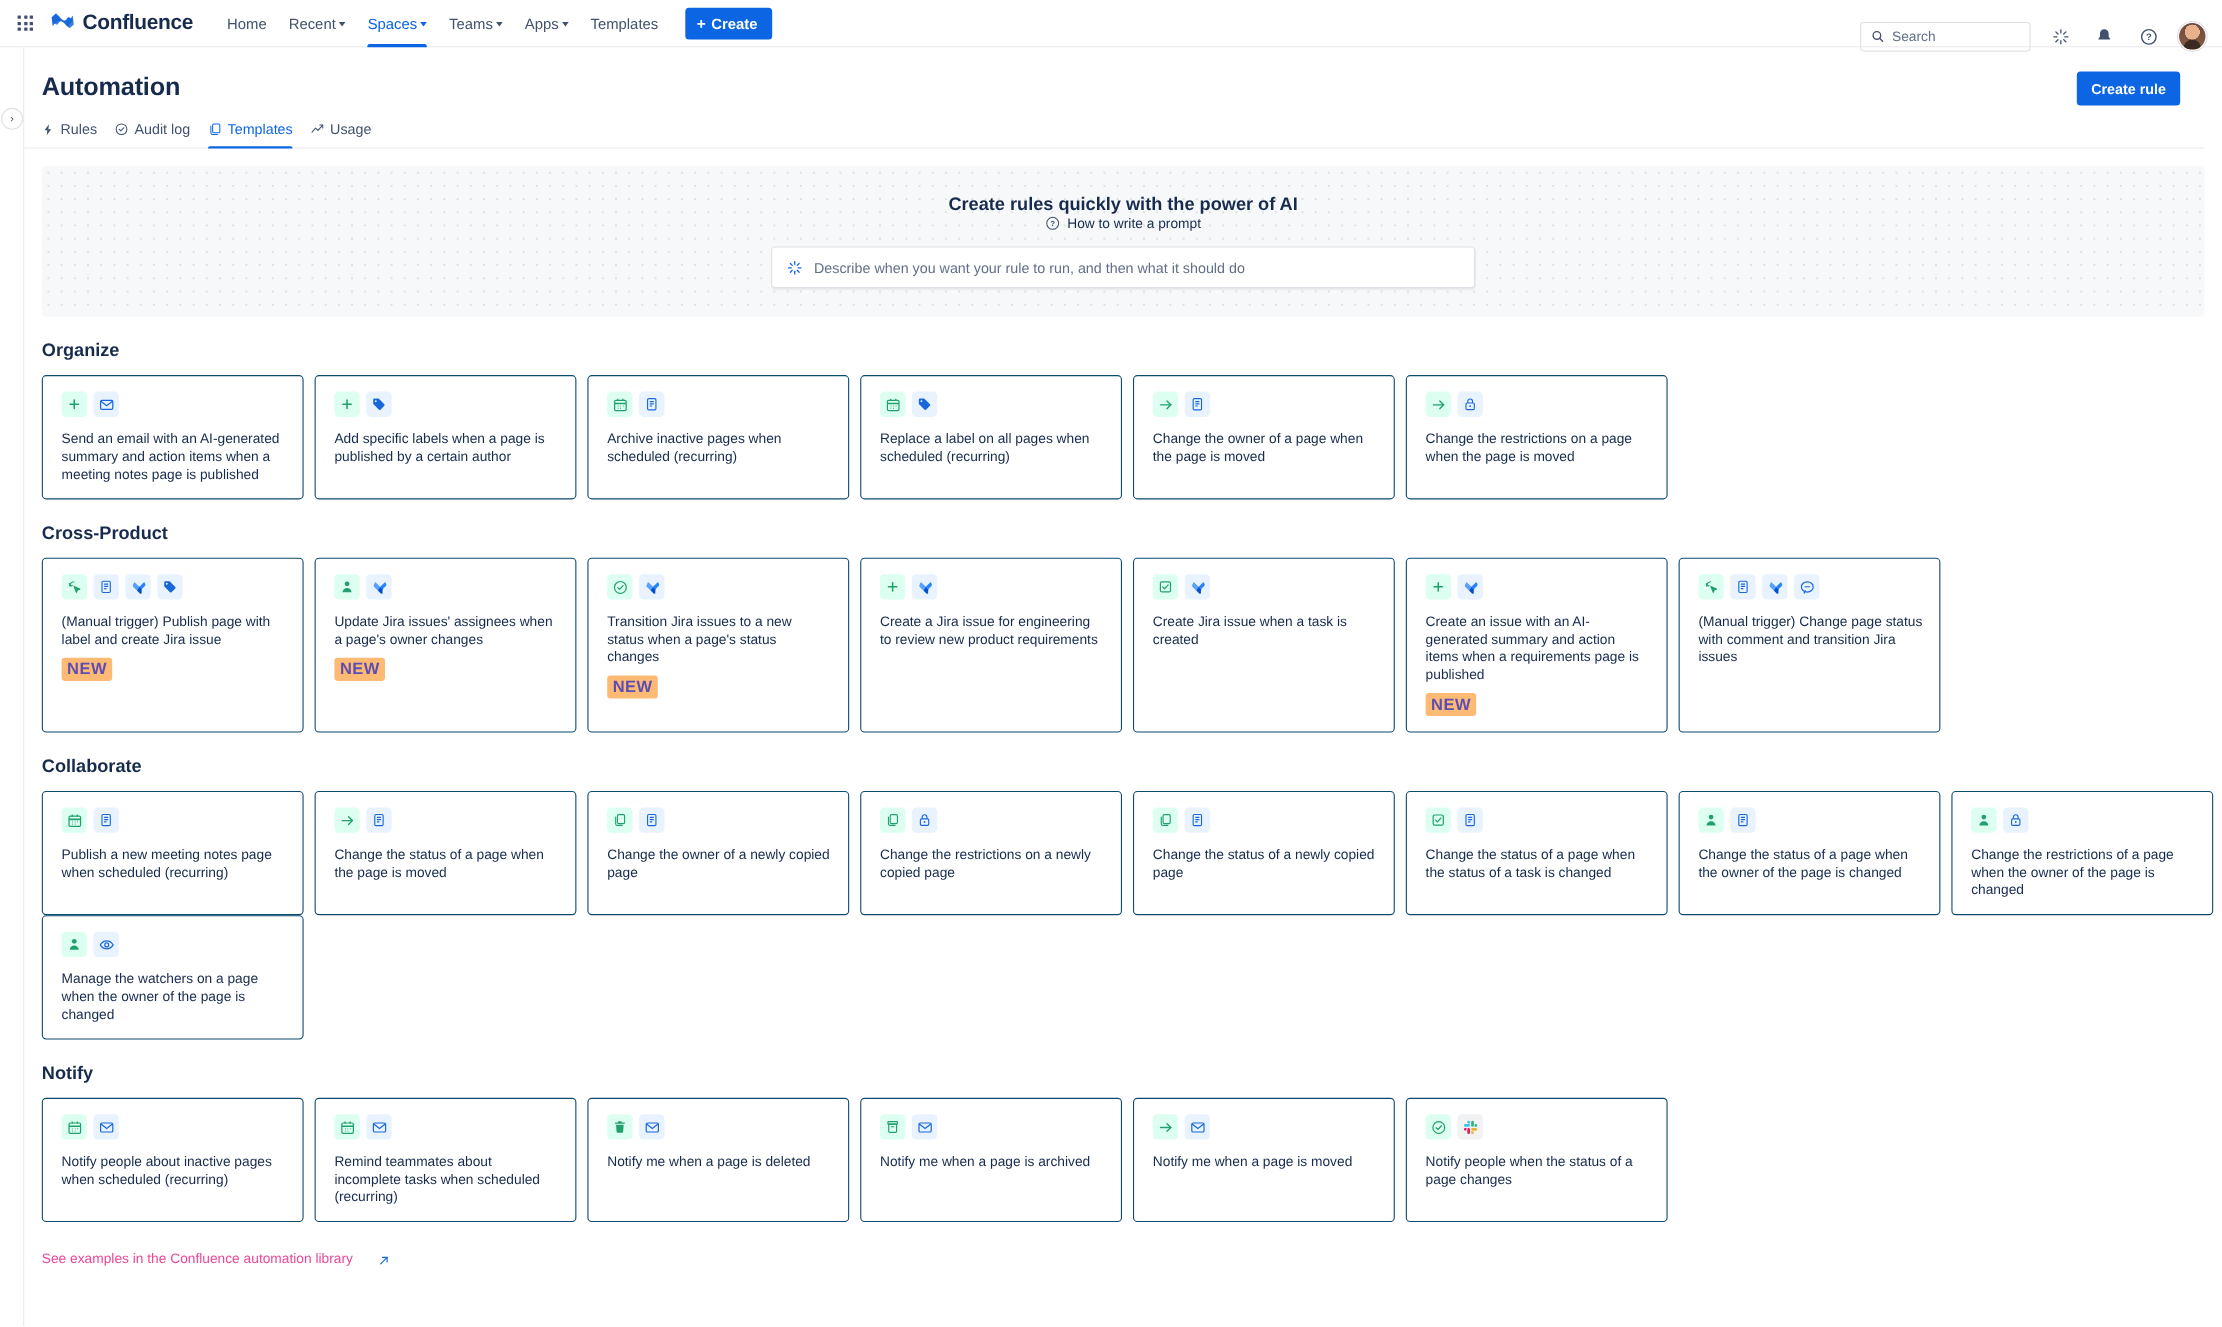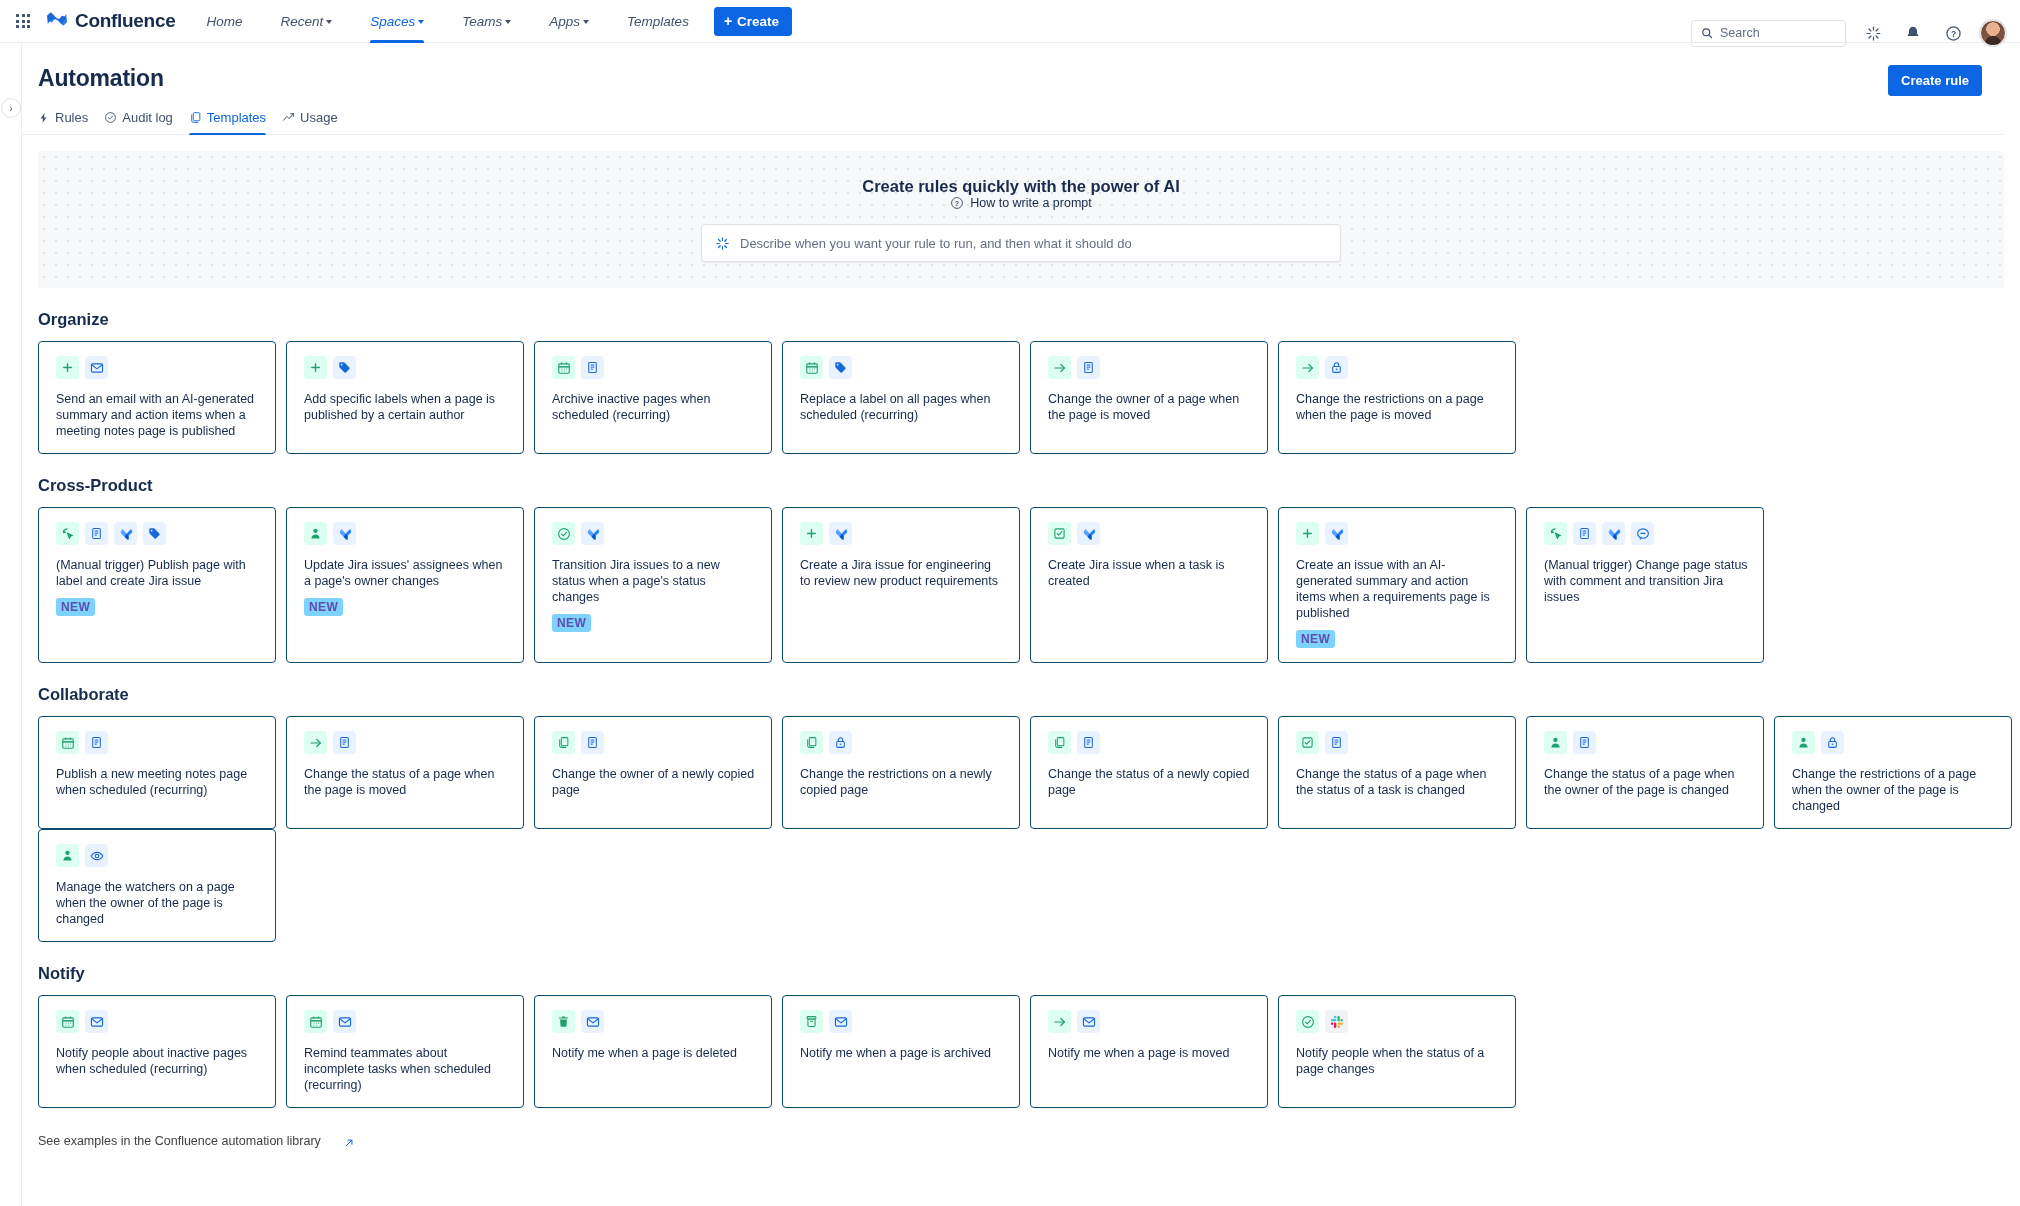--- a/index.html
+++ b/index.html
@@ -18,21 +18,21 @@
     padding: 0 14px 0 10px;
     border-bottom: 1px solid #EBECF0;
     background: #fff;
     position: relative;
   }
   .app-switcher { width: 26px; height: 26px; display:flex; align-items:center; justify-content:center; border-radius:3px; cursor:pointer; }
   .grid9 { display: grid; grid-template-columns: repeat(3, 3px); grid-template-rows: repeat(3, 3px); gap: 2.5px; }
   .grid9 i { background: #42526E; width: 3px; height: 3px; border-radius: 0.5px; display:block; }
   .brand { display:flex; align-items:center; gap:7px; margin-left: 10px; cursor:pointer; }
   .brand-name { font-size: 19px; font-weight: 600; color: #172B4D; letter-spacing: -0.3px; }
-  .nav-items { display:flex; align-items:center; gap: 20px; margin-left: 22px; height: 43px; font-style: italic; }
+  .nav-items { display:flex; align-items:center; gap: 2px; margin-left: 22px; height: 43px; }
   .nav-item {
     font-size: 13.5px; color: #42526E; padding: 6px 9px; border-radius: 3px;
     display:flex; align-items:center; gap:3px; cursor:pointer; height: 43px; line-height: 31px;
     position: relative;
   }
   .nav-item.active { color: #0C66E4; font-weight: 500; }
   .nav-item.active::after {
     content: ""; position: absolute; left: 9px; right: 9px; bottom: 0; height: 2.5px; background:#0C66E4; border-radius:2px 2px 0 0;
   }
   .caret { width:0;height:0;border-left:3.5px solid transparent;border-right:3.5px solid transparent;border-top:4px solid currentColor; margin-top:1px;}
@@ -115,27 +115,27 @@
   .badge {
     width: 23px; height: 23px; border-radius: 4px;
     display:flex; align-items:center; justify-content:center; flex:0 0 23px;
   }
   .badge.green { background:#DCFFF1; }
   .badge.blue  { background:#E9F2FF; }
   .badge.grey  { background:#F1F2F4; }
   .card-text { font-size: 12.5px; line-height: 16px; color:#172B4D; }
   .new-badge {
     margin-top: 9px; align-self:flex-start;
-    background:#7dd3fc; color:#5E4DB2; font-size: 12px; font-weight:700;
+    background:#fdba74; color:#5E4DB2; font-size: 15px; font-weight:700;
     letter-spacing:0.4px; padding: 2px 5px; border-radius: 3px;
   }
 
   .library-link {
     display:inline-flex; align-items:flex-end; gap:23px;
-    font-size: 12.5px; color:#404040; margin: 26px 0 0 16px; cursor:pointer;
+    font-size: 12.5px; color:#ec4899; margin: 26px 0 0 16px; cursor:pointer;
   }
 </style>
 </head>
 <body>
 
 <div class="topnav">
   <div class="app-switcher">
     <div class="grid9">
         <i></i>
         <i></i>

